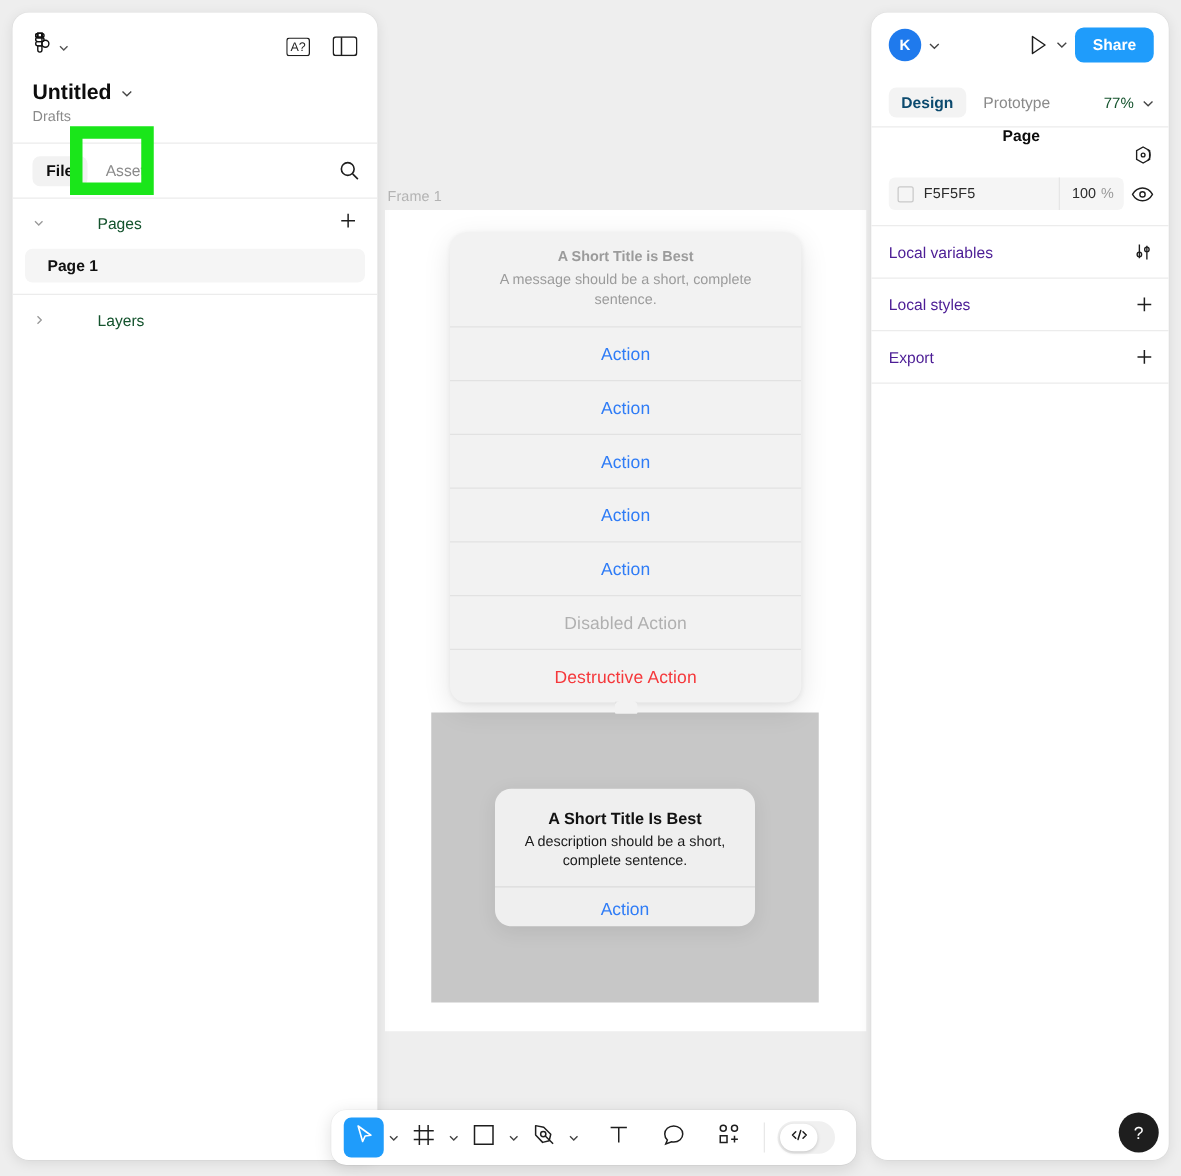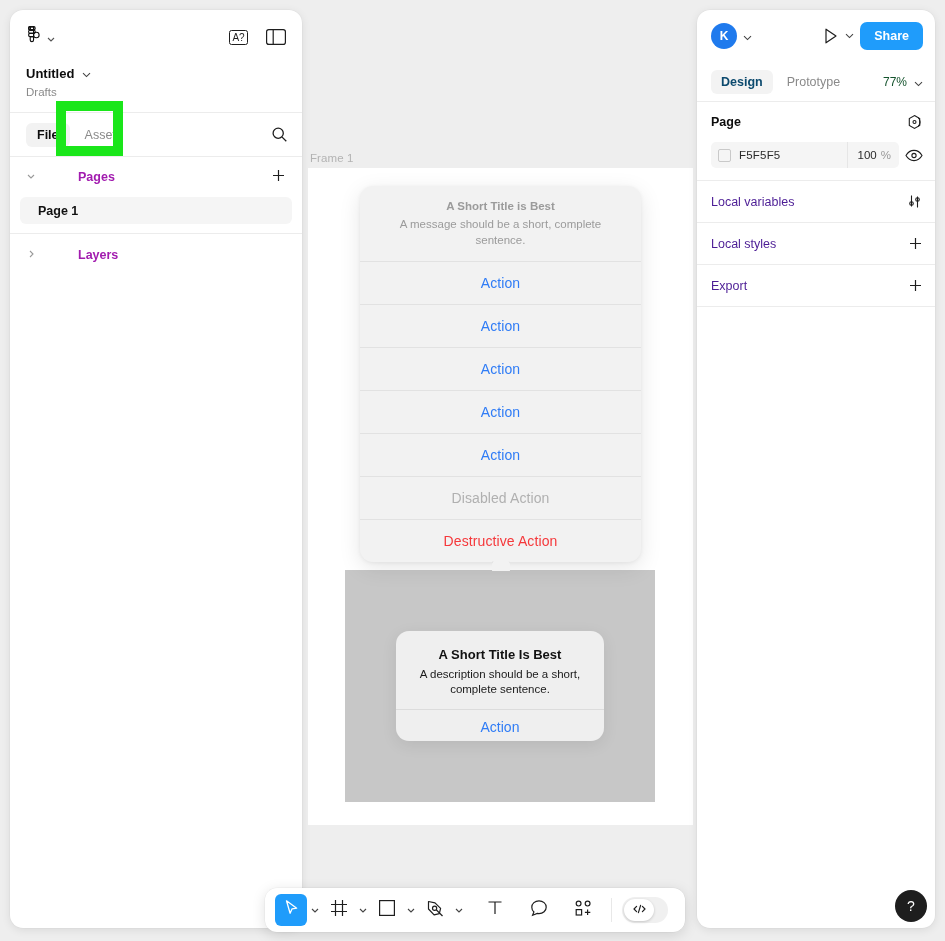--- a/index.html
+++ b/index.html
@@ -80,21 +80,21 @@
     box-shadow: 0 2px 10px rgba(0,0,0,.09), 0 0 0 .5px rgba(0,0,0,.04);
     overflow: hidden; display: flex; flex-direction: column;
   }
   #lp-top { padding: 14px 16px 0 16px; }
   #lp-toolbar { display: flex; align-items: center; justify-content: space-between; height: 26px; }
   #figma-logo-group { display: flex; align-items: center; gap: 7px; cursor: pointer; }
   #lp-top-right { display: flex; align-items: center; gap: 18px; }
   .icon-btn { display: flex; align-items: center; justify-content: center; cursor: pointer; }
   #file-meta { margin-top: 14px; }
   #file-title-row { display: flex; align-items: center; gap: 8px; }
-  #file-title { font-size: 13px; font-weight: 700; color: #0d0d0d; }
+  #file-title { font-size: 17px; font-weight: 700; color: #0d0d0d; }
   #file-sub { font-size: 11.5px; color: #8a8a8a; margin-top: 4px; }
 
   #tabs-row {
     margin-top: 14px; height: 44px; border-top: 1px solid #ececec;
     display: flex; align-items: center; padding: 0 14px 0 16px; gap: 4px;
     position: relative;
     text-align: right;
   }
   .tab {
     font-size: 12.5px; padding: 5px 11px; border-radius: 6px; cursor: pointer;
@@ -102,21 +102,21 @@
   }
   .tab.active { background: #f2f2f2; color: #0d0d0d; font-weight: 700; }
   #search-icon-wrap { margin-left: auto; }
 
   .section-divider { border-top: 1px solid #ececec; }
   #pages-section { padding: 0 10px; }
   #pages-head {
     height: 40px; display: flex; align-items: center; padding: 0 6px 0 4px;
   }
   .caret { width: 14px; text-align: center; color: #9a9a9a; font-size: 8px; line-height: 1; }
-  .sec-title { font-size: 12.5px; font-weight: 700; color: #a21caf; padding-left: 40px; }
+  .sec-title { font-size: 12.5px; font-weight: 400; color: #14532d; padding-left: 40px; }
   .plus-btn { margin-left: auto; cursor: pointer; color: #2b2b2b; }
   #page-item {
     height: 27px; display: flex; align-items: center; padding: 0 8px 0 18px;
     border-radius: 6px; background: #f5f5f5; font-size: 12.5px; font-weight: 700; color: #111;
     margin-bottom: 9px; cursor: pointer;
   }
   #layers-head {
     height: 42px; display: flex; align-items: center; padding: 0 16px 0 14px;
   }
 
@@ -142,21 +142,21 @@
   #rp-tabs {
     height: 40px; display: flex; align-items: center; padding: 0 12px 0 14px; gap: 4px;
     border-bottom: 1px solid #ececec;
   }
   .rp-tab { font-size: 12.5px; padding: 5px 10px; border-radius: 6px; cursor: pointer; color: #8a8a8a; }
   .rp-tab.active { background: #f3f3f3; color: #0c4a6e; font-weight: 700; }
   #zoom-group { margin-left: auto; display: flex; align-items: center; gap: 7px; cursor: pointer; }
   #zoom-val { font-size: 12px; color: #14532d; }
 
   .rp-section { border-bottom: 1px solid #ececec; padding: 0 12px 0 14px; }
-  #page-sec-head { height: 40px; display: flex; align-items: center; }
+  #page-sec-head { height: 40px; display: flex; align-items: center; flex-direction: column; }
   .rp-sec-title { font-size: 12.5px; font-weight: 700; color: #0d0d0d; }
   .rp-sec-title.muted { font-weight: 400; color: #4c1d95; }
   .rp-right-icon { margin-left: auto; cursor: pointer; color: #2b2b2b; display:flex; }
   #fill-row { display: flex; align-items: center; gap: 6px; padding-bottom: 12px; }
   #fill-field {
     flex: 1; display: flex; align-items: center; height: 26px;
     background: #f5f5f5; border-radius: 5px; padding: 0 0 0 7px;
   }
   #swatch { width: 13px; height: 13px; border-radius: 2px; background: #f5f5f5; border: 1px solid #c9c9c9; }
   #hex-val { font-size: 11.5px; color: #2b2b2b; margin-left: 8px; letter-spacing: .2px; }

